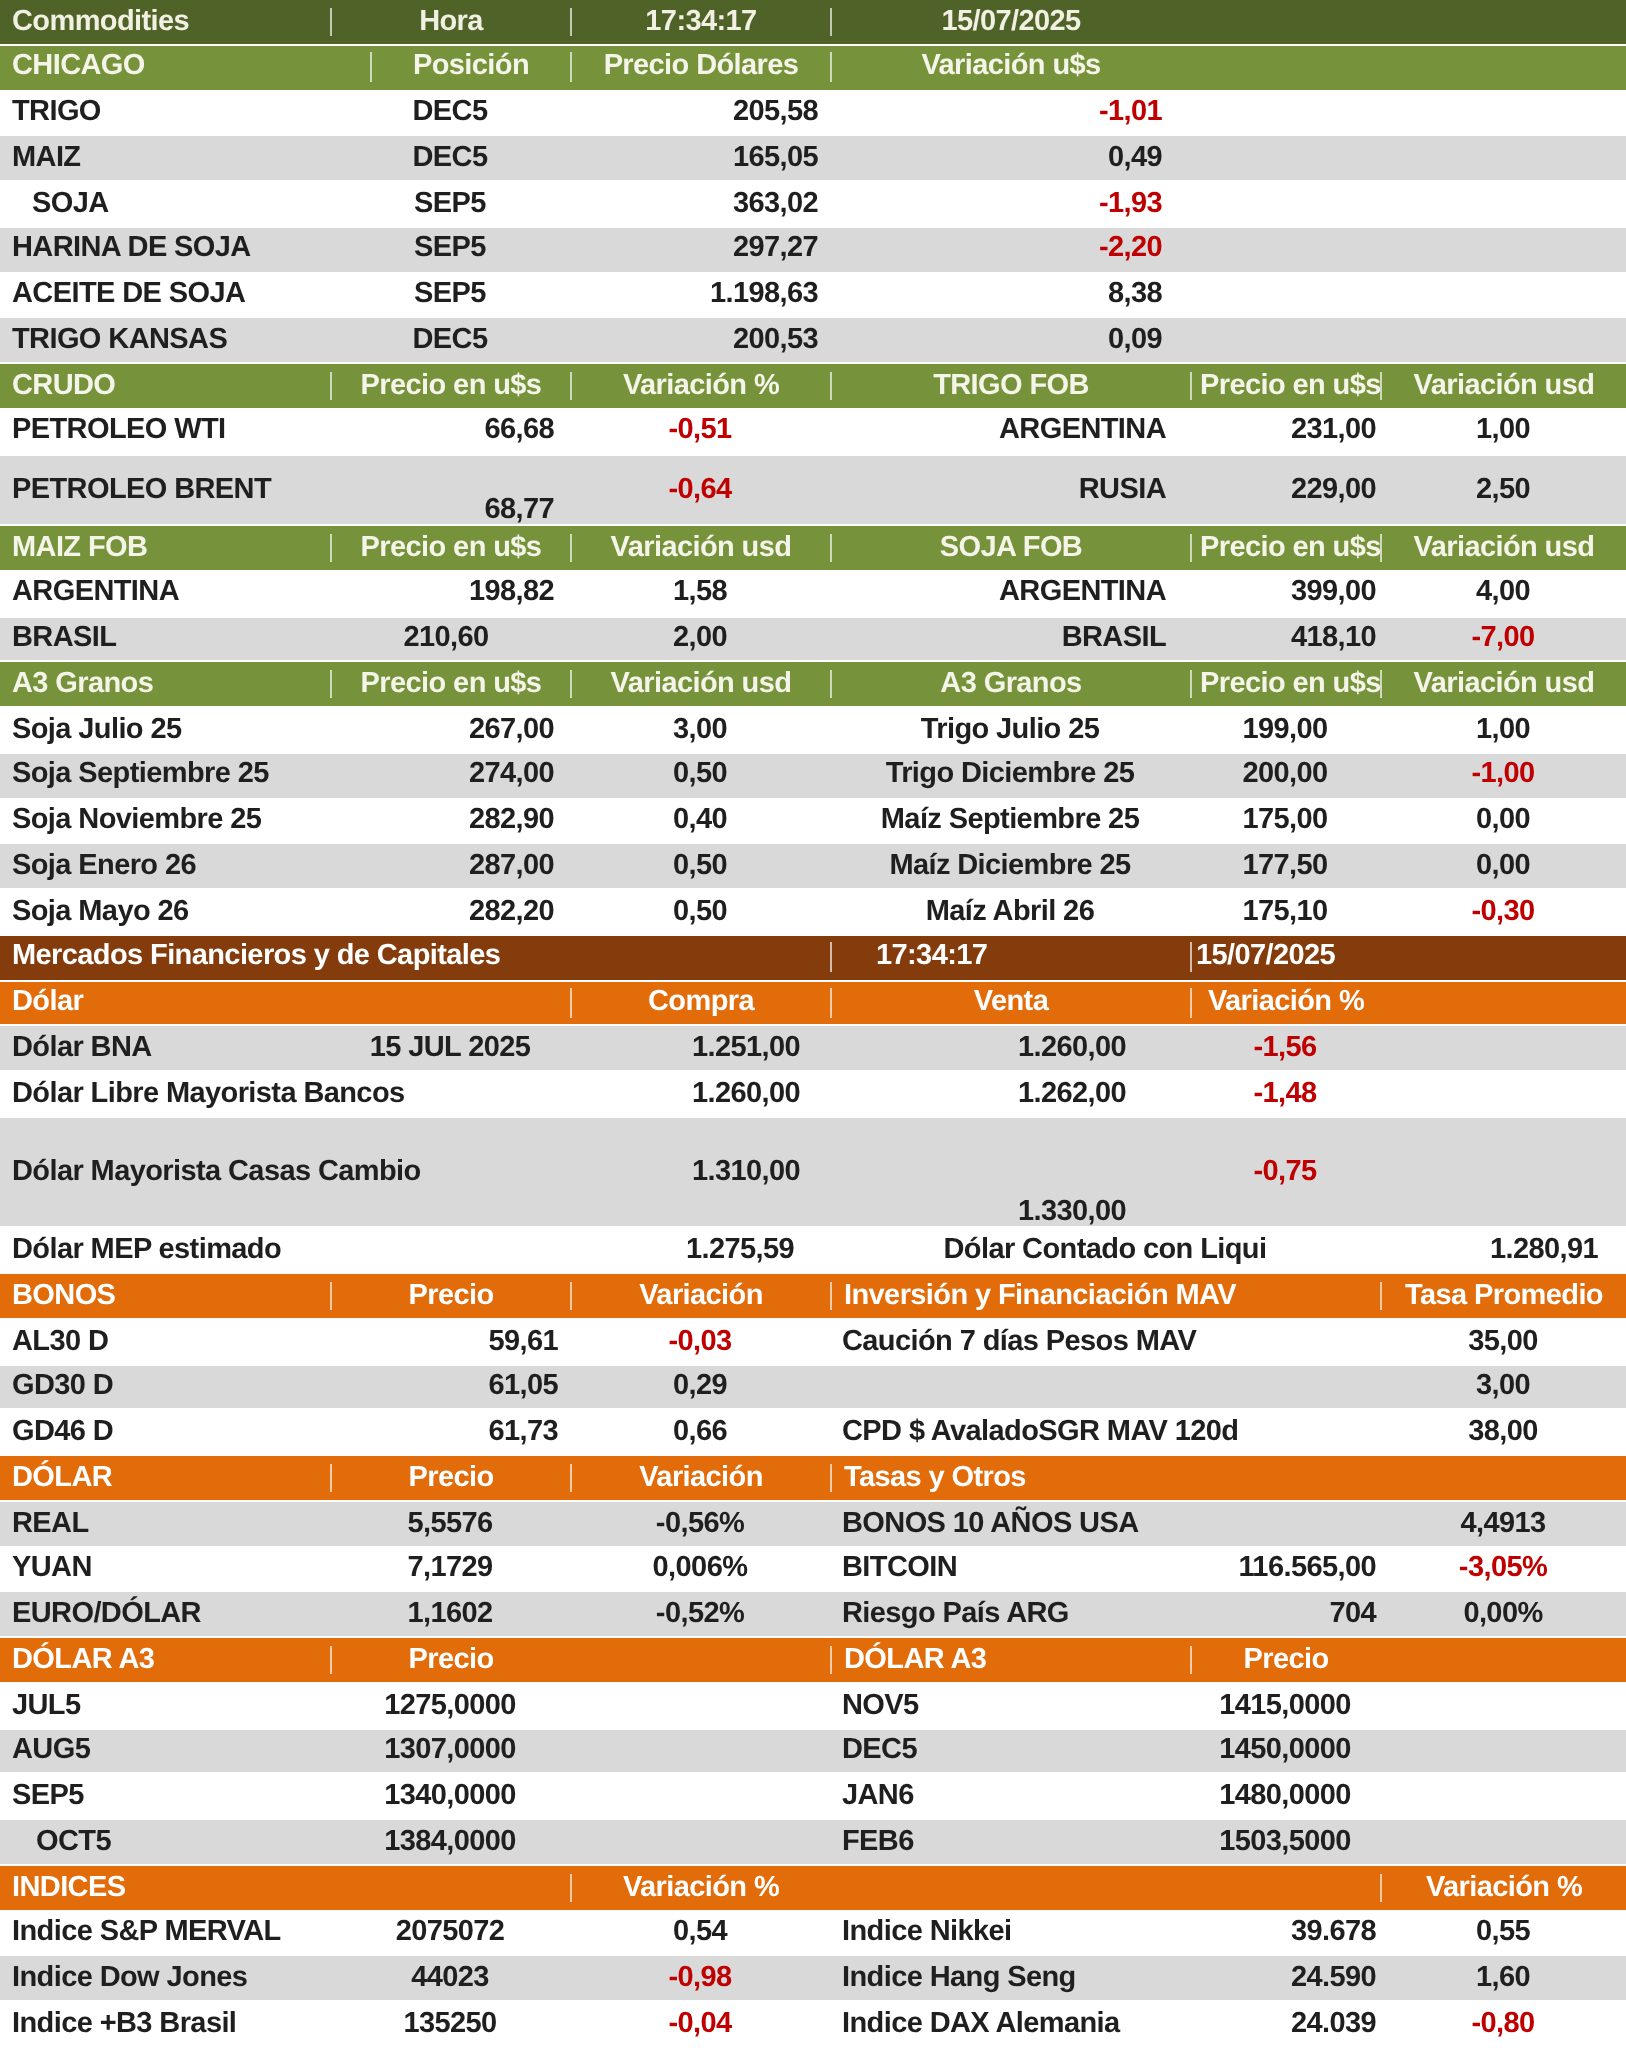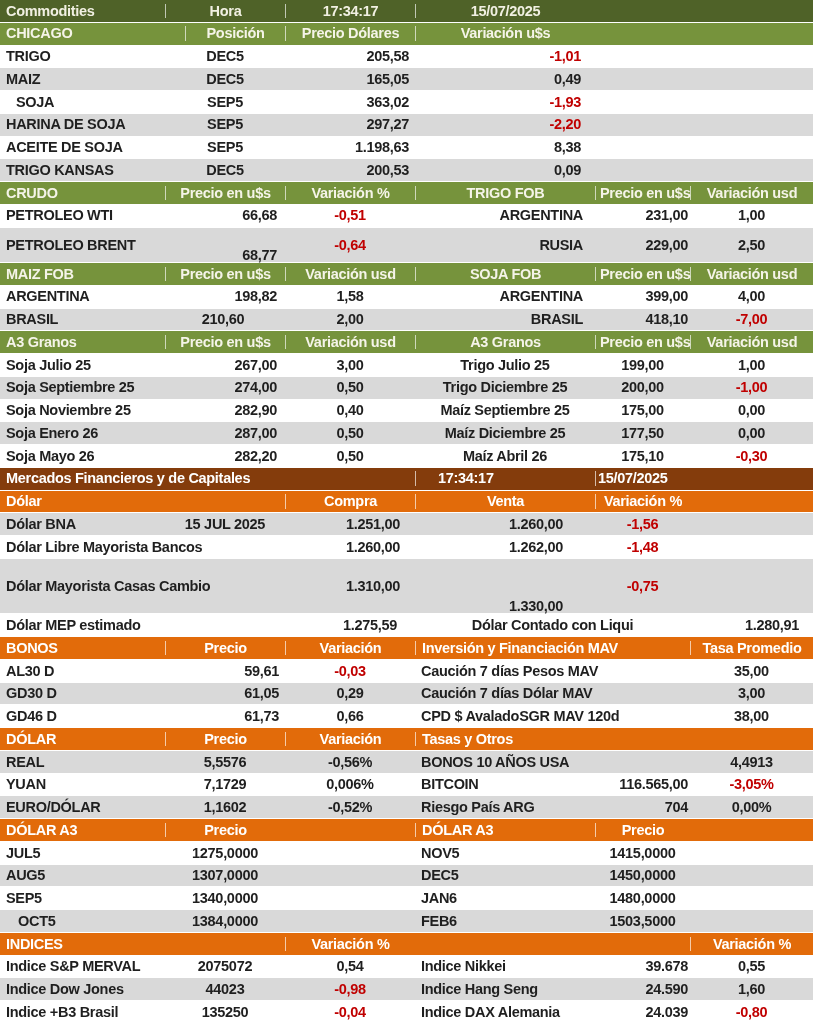--- a/index.html
+++ b/index.html
@@ -218,21 +218,20 @@
       <div class="cell al" style="grid-column: 1 / span 1;">AL30 D</div>
       <div class="cell ar" style="grid-column: 2 / span 1; padding-right: 6px;">59,61</div>
       <div class="cell ac neg" style="grid-column: 3 / span 1;">-0,03</div>
       <div class="cell al" style="grid-column: 4 / span 2;">Caución 7 días Pesos MAV</div>
       <div class="cell ac" style="grid-column: 6 / span 1;">35,00</div>
     </div>
     <div class="row gray">
       <div class="cell al" style="grid-column: 1 / span 1;">GD30 D</div>
       <div class="cell ar" style="grid-column: 2 / span 1; padding-right: 6px;">61,05</div>
       <div class="cell ac" style="grid-column: 3 / span 1;">0,29</div>
-      <div class="cell al" style="grid-column: 4 / span 2;">Caución 7 días Dólar MAV</div>
       <div class="cell ac" style="grid-column: 6 / span 1;">3,00</div>
     </div>
     <div class="row white">
       <div class="cell al" style="grid-column: 1 / span 1;">GD46 D</div>
       <div class="cell ar" style="grid-column: 2 / span 1; padding-right: 6px;">61,73</div>
       <div class="cell ac" style="grid-column: 3 / span 1;">0,66</div>
       <div class="cell al" style="grid-column: 4 / span 2;">CPD $ AvaladoSGR  MAV 120d</div>
       <div class="cell ac" style="grid-column: 6 / span 1;">38,00</div>
     </div>
     <div class="row orange hdr">

